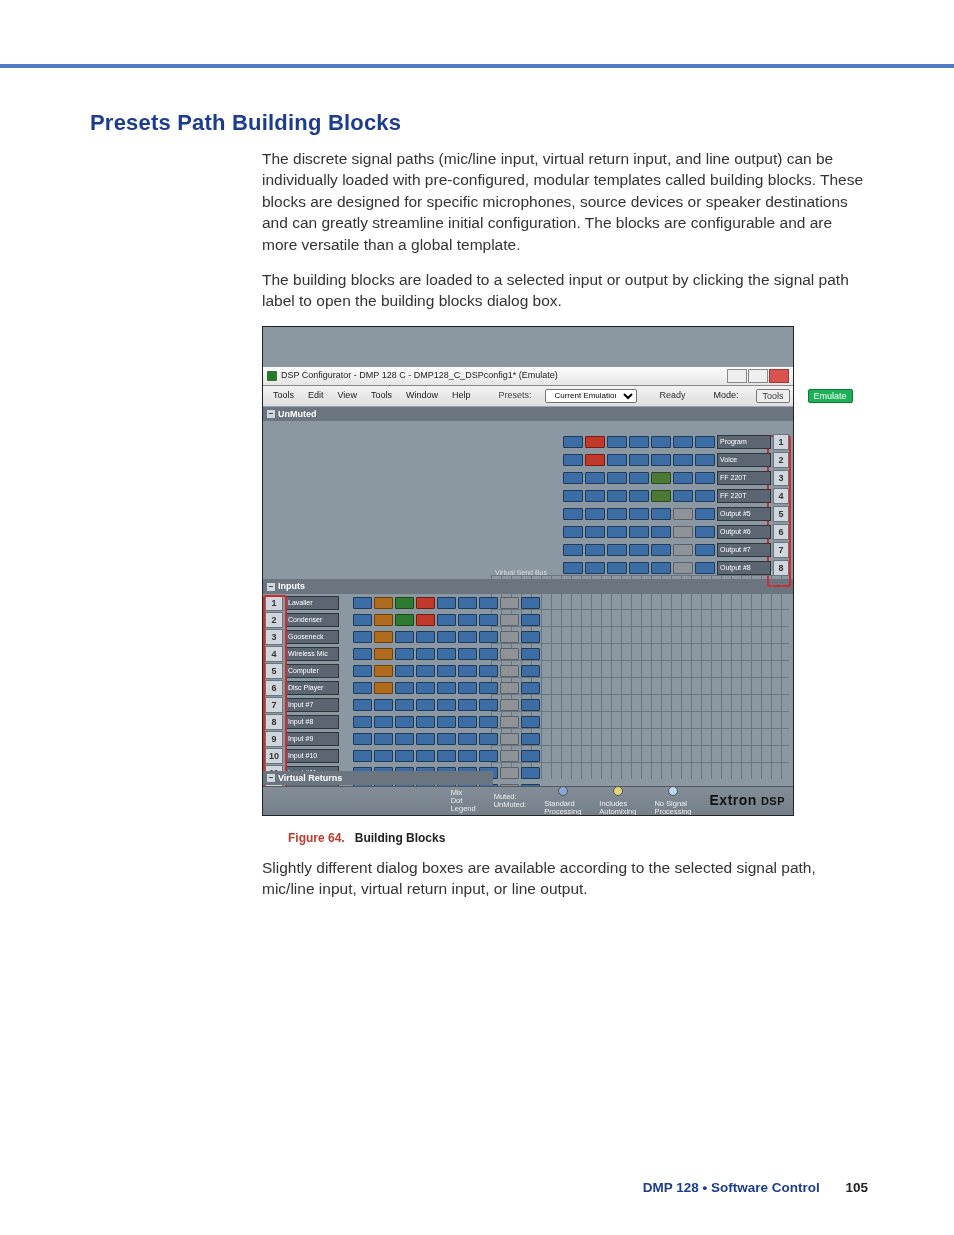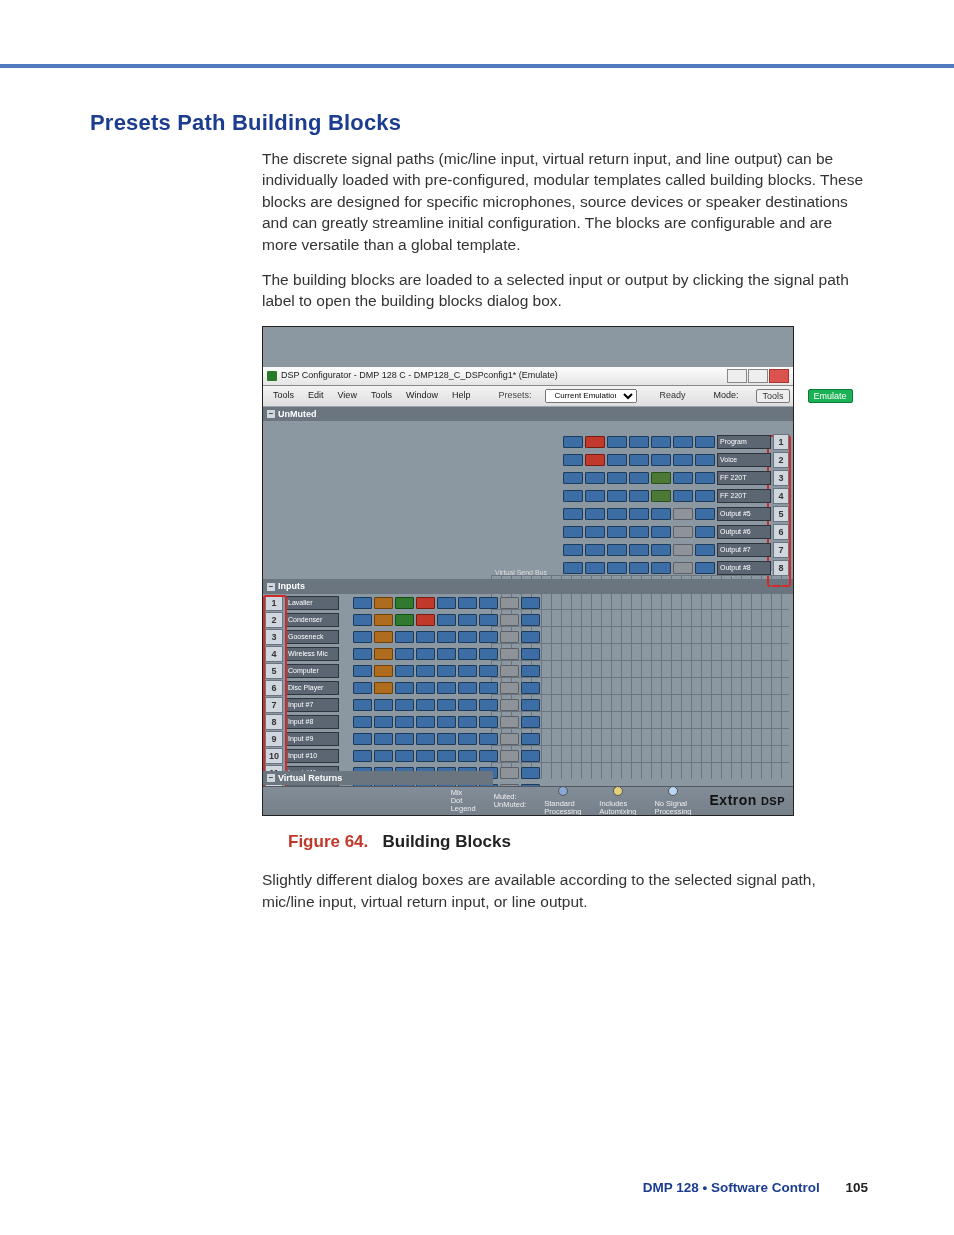--- a/index.html
+++ b/index.html
@@ -172,22 +172,22 @@
   .sw{width:8px;height:8px;border-radius:50%;border:1px solid #555;background:#cce;}
   .sw.b{background:#89a8d8;}
   .sw.y{background:#e2d27a;}
   .sw.lb{background:#bcd6f6;}
   .brand{
     font-weight:900;font-size:14px;color:#111;letter-spacing:.5px;
     display:flex;align-items:baseline;gap:4px;
   }
   .brand .dsp{font-family:"Arial Black",Arial;font-size:11px;}
   .figure-caption{
-    margin:10px 0 16px 26px;
-    font-size:17px;
+    margin:10px 0 10px 26px;
+    font-size:12px;
   }
   .figure-caption .fig-no{color:var(--fig-red);font-weight:700;}
   .figure-caption .fig-title{font-weight:700;color:#222;}
   .footer{
     position:absolute;right:86px;bottom:40px;
     font-size:13.5px;font-weight:700;
   }
   .footer .crumb{color:var(--blue-accent);}
   .footer .pg{margin-left:22px;color:#222;}
 </style>

